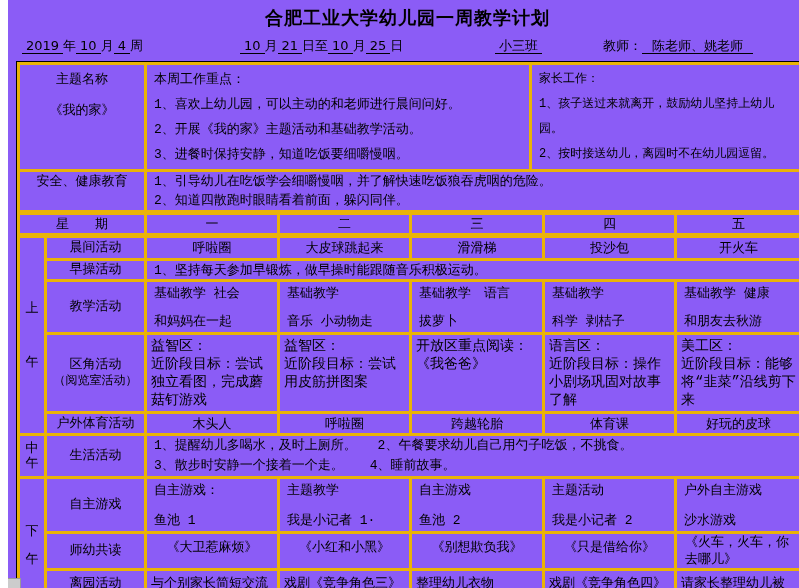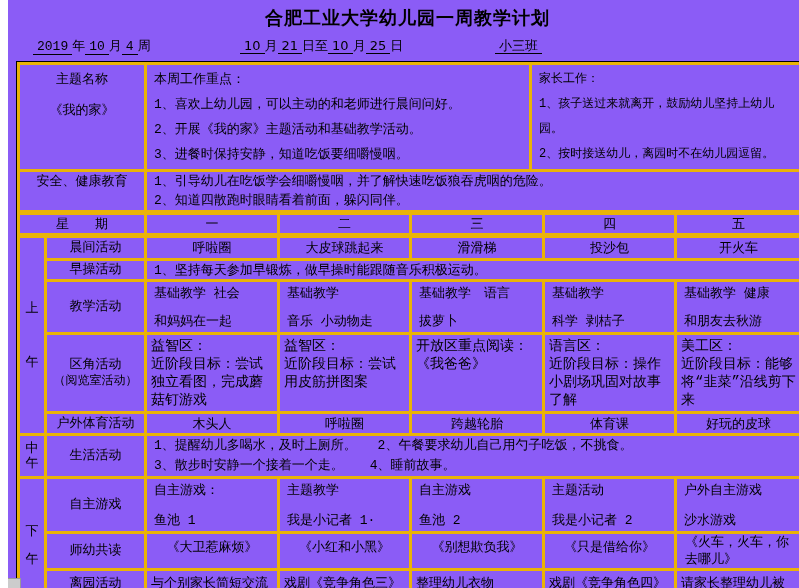--- a/index.html
+++ b/index.html
@@ -1,20 +1,20 @@
 <!DOCTYPE html>
 <html><head>
 <meta charset="utf-8">
 <style>
   html,body{margin:0;padding:0;background:#fff;}
   body{width:799px;height:588px;font-family:"DejaVu Sans","Liberation Sans",sans-serif;color:#000;}
   .page{position:relative;width:799px;height:588px;background:#8b5cf6;overflow:hidden;margin-left:8px;}
   .doc-title{position:absolute;top:6px;left:0;width:100%;text-align:center;font-size:18px;font-weight:bold;letter-spacing:1px;}
   .meta{position:absolute;top:37px;font-size:13px;white-space:nowrap;}
-  .m-week{left:25px;font-family:Liberation Mono, monospace;}
+  .m-week{left:14px;}
   .m-date{left:232px;}
   .m-class{left:487px;}
   .m-teacher{left:595px;}
   .u{border-bottom:1px solid #000;padding:0 4px;}
   .u-wide{border-bottom:1px solid #000;padding:0 10px;}
 
   .tablewrap{position:absolute;left:8px;top:61px;width:783px;border:1px solid #000;}
   table{border-collapse:collapse;table-layout:fixed;width:783px;}
   table+table{margin-top:-1px;}
   td{border:3px solid #eab308;font-size:13px;padding:0;vertical-align:middle;overflow:hidden;word-break:break-all;font-family:Liberation Mono, monospace;}
@@ -57,20 +57,23 @@
   </div>
 
   <div class="meta m-date">
     <span class="u">10</span><span>月</span><span class="u">21</span><span>日至</span><span class="u">10</span><span>月</span><span class="u">25</span><span>日</span>
   </div>
 
   <div class="meta m-class">
     <span class="u">小三班</span>
   </div>
 
+  <div class="meta m-teacher">
+    <span>教师：</span><span class="u-wide">陈老师、姚老师</span>
+  </div>
 
   <div class="tablewrap">
 
     <table class="top">
       <colgroup>
           <col style="width:127px">
           <col style="width:385px">
           <col style="width:271px">
         </colgroup>
       <tbody>

